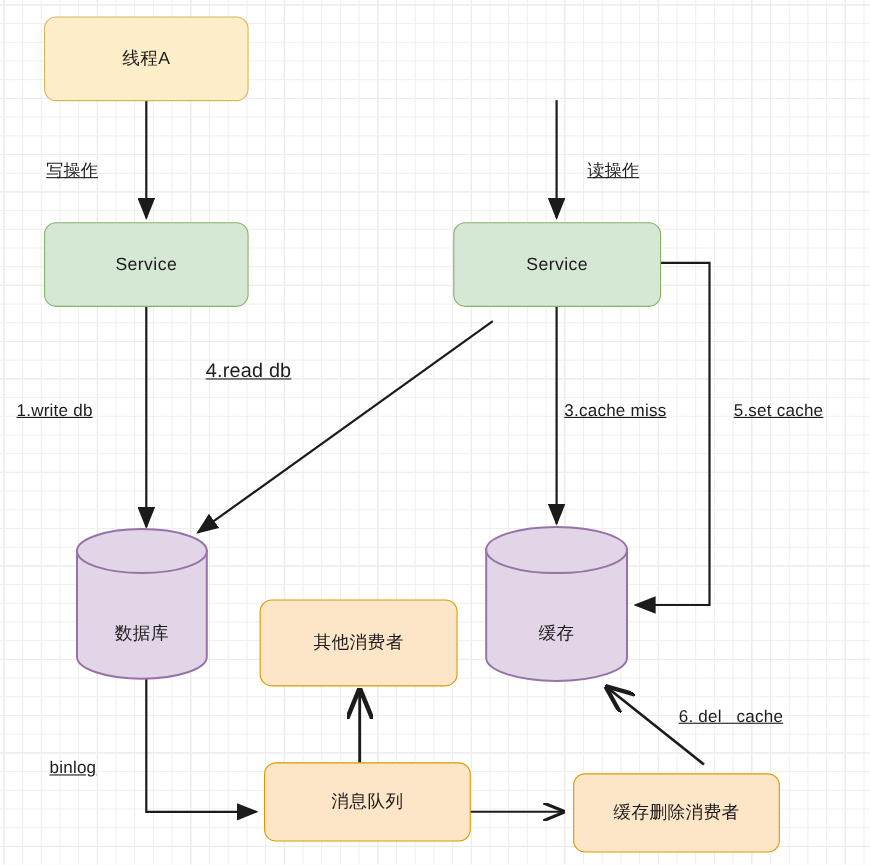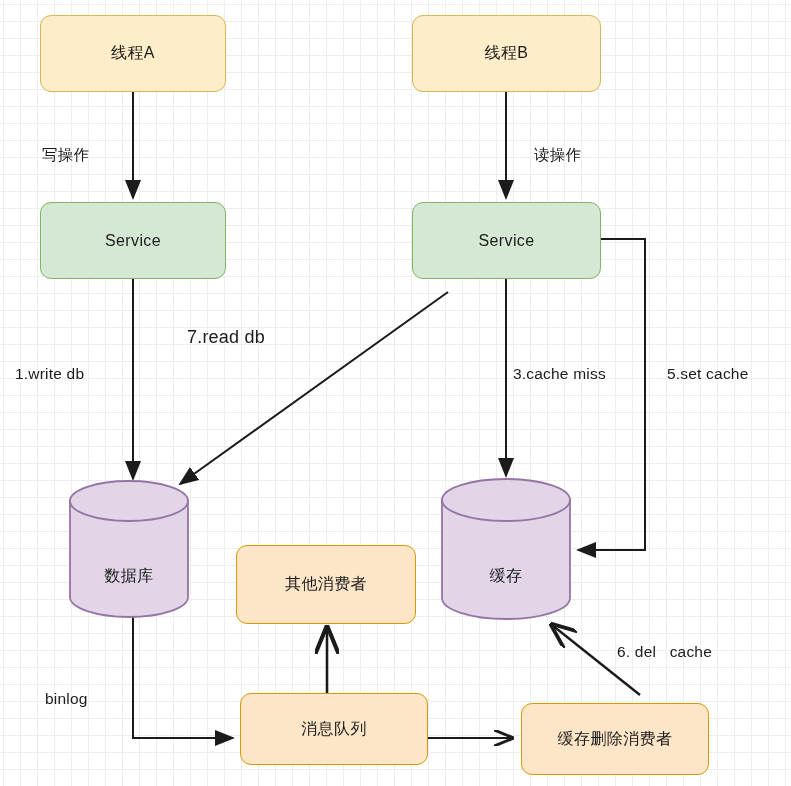--- a/index.html
+++ b/index.html
@@ -65,20 +65,21 @@
     letter-spacing: 0.5px;
     z-index: 4;
   }
   .edge-label {
     position: absolute;
     font-size: 15.5px;
     color: #1b1b1b;
     white-space: pre;
     z-index: 5;
     letter-spacing: 0.2px;
+    text-decoration: underline;
   }
   .edge-label.big { font-size: 18px; }
 </style>
 </head>
 <body>
 
 <div id="canvas">
 
   <svg id="edges" viewBox="0 0 791 786" xmlns="http://www.w3.org/2000/svg">
     <defs>
@@ -108,23 +109,20 @@
 
     <line x1="427" y1="738" x2="512" y2="738" stroke="#1b1b1b" stroke-width="1.8" marker-end="url(#arrowthin)"></line>
 
     <line x1="640" y1="695" x2="552" y2="625" stroke="#1b1b1b" stroke-width="2.4" marker-end="url(#arrowthin)"></line>
   </svg>
 
   <div class="node node-yellow" style="left:40px; top:15px; width:186px; height:77px;">
     <span>线程A</span>
   </div>
 
-  <div class="node node-yellow" style="left:412px; top:15px; width:189px; height:77px;">
-    <span>线程B</span>
-  </div>
 
   <div class="node node-green" style="left:40px; top:202px; width:186px; height:77px;">
     <span>Service</span>
   </div>
 
   <div class="node node-green" style="left:412px; top:202px; width:189px; height:77px;">
     <span>Service</span>
   </div>
 
   <div class="cyl" style="left:66px; top:479px; width:126px; height:140px;">
@@ -154,21 +152,21 @@
   <div class="node node-orange" style="left:521px; top:703px; width:188px; height:72px;">
     <span>缓存删除消费者</span>
   </div>
 
   <div class="edge-label" style="left:42px; top:145px;">写操作</div>
 
   <div class="edge-label" style="left:534px; top:145px;">读操作</div>
 
   <div class="edge-label" style="left:15px; top:365px;">1.write db</div>
 
-  <div class="edge-label big" style="left:187px; top:327px;">7.read db</div>
+  <div class="edge-label big" style="left:187px; top:327px;">4.read db</div>
 
   <div class="edge-label" style="left:513px; top:365px;">3.cache miss</div>
 
   <div class="edge-label" style="left:667px; top:365px;">5.set cache</div>
 
   <div class="edge-label" style="left:617px; top:643px;">6. del   cache</div>
 
   <div class="edge-label" style="left:45px; top:690px;">binlog</div>
 
 </div>

